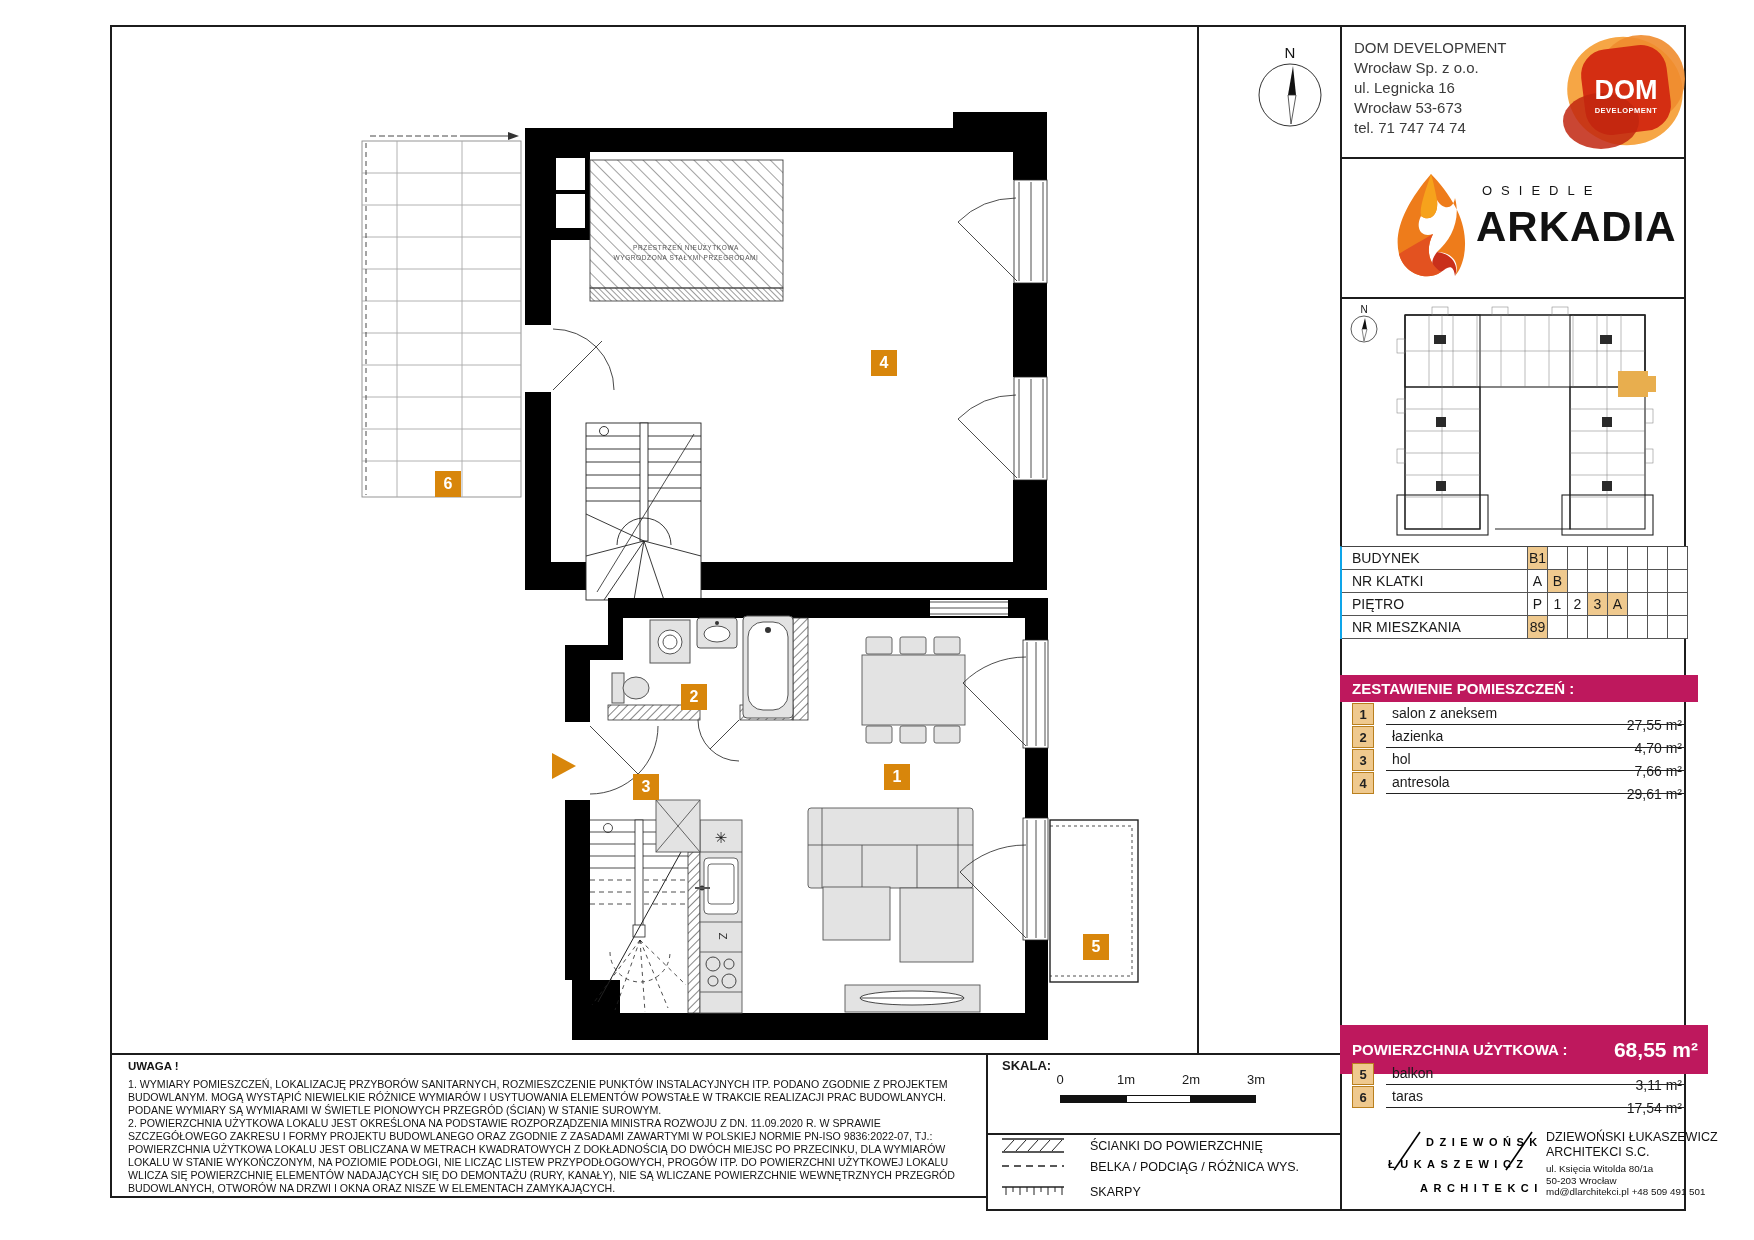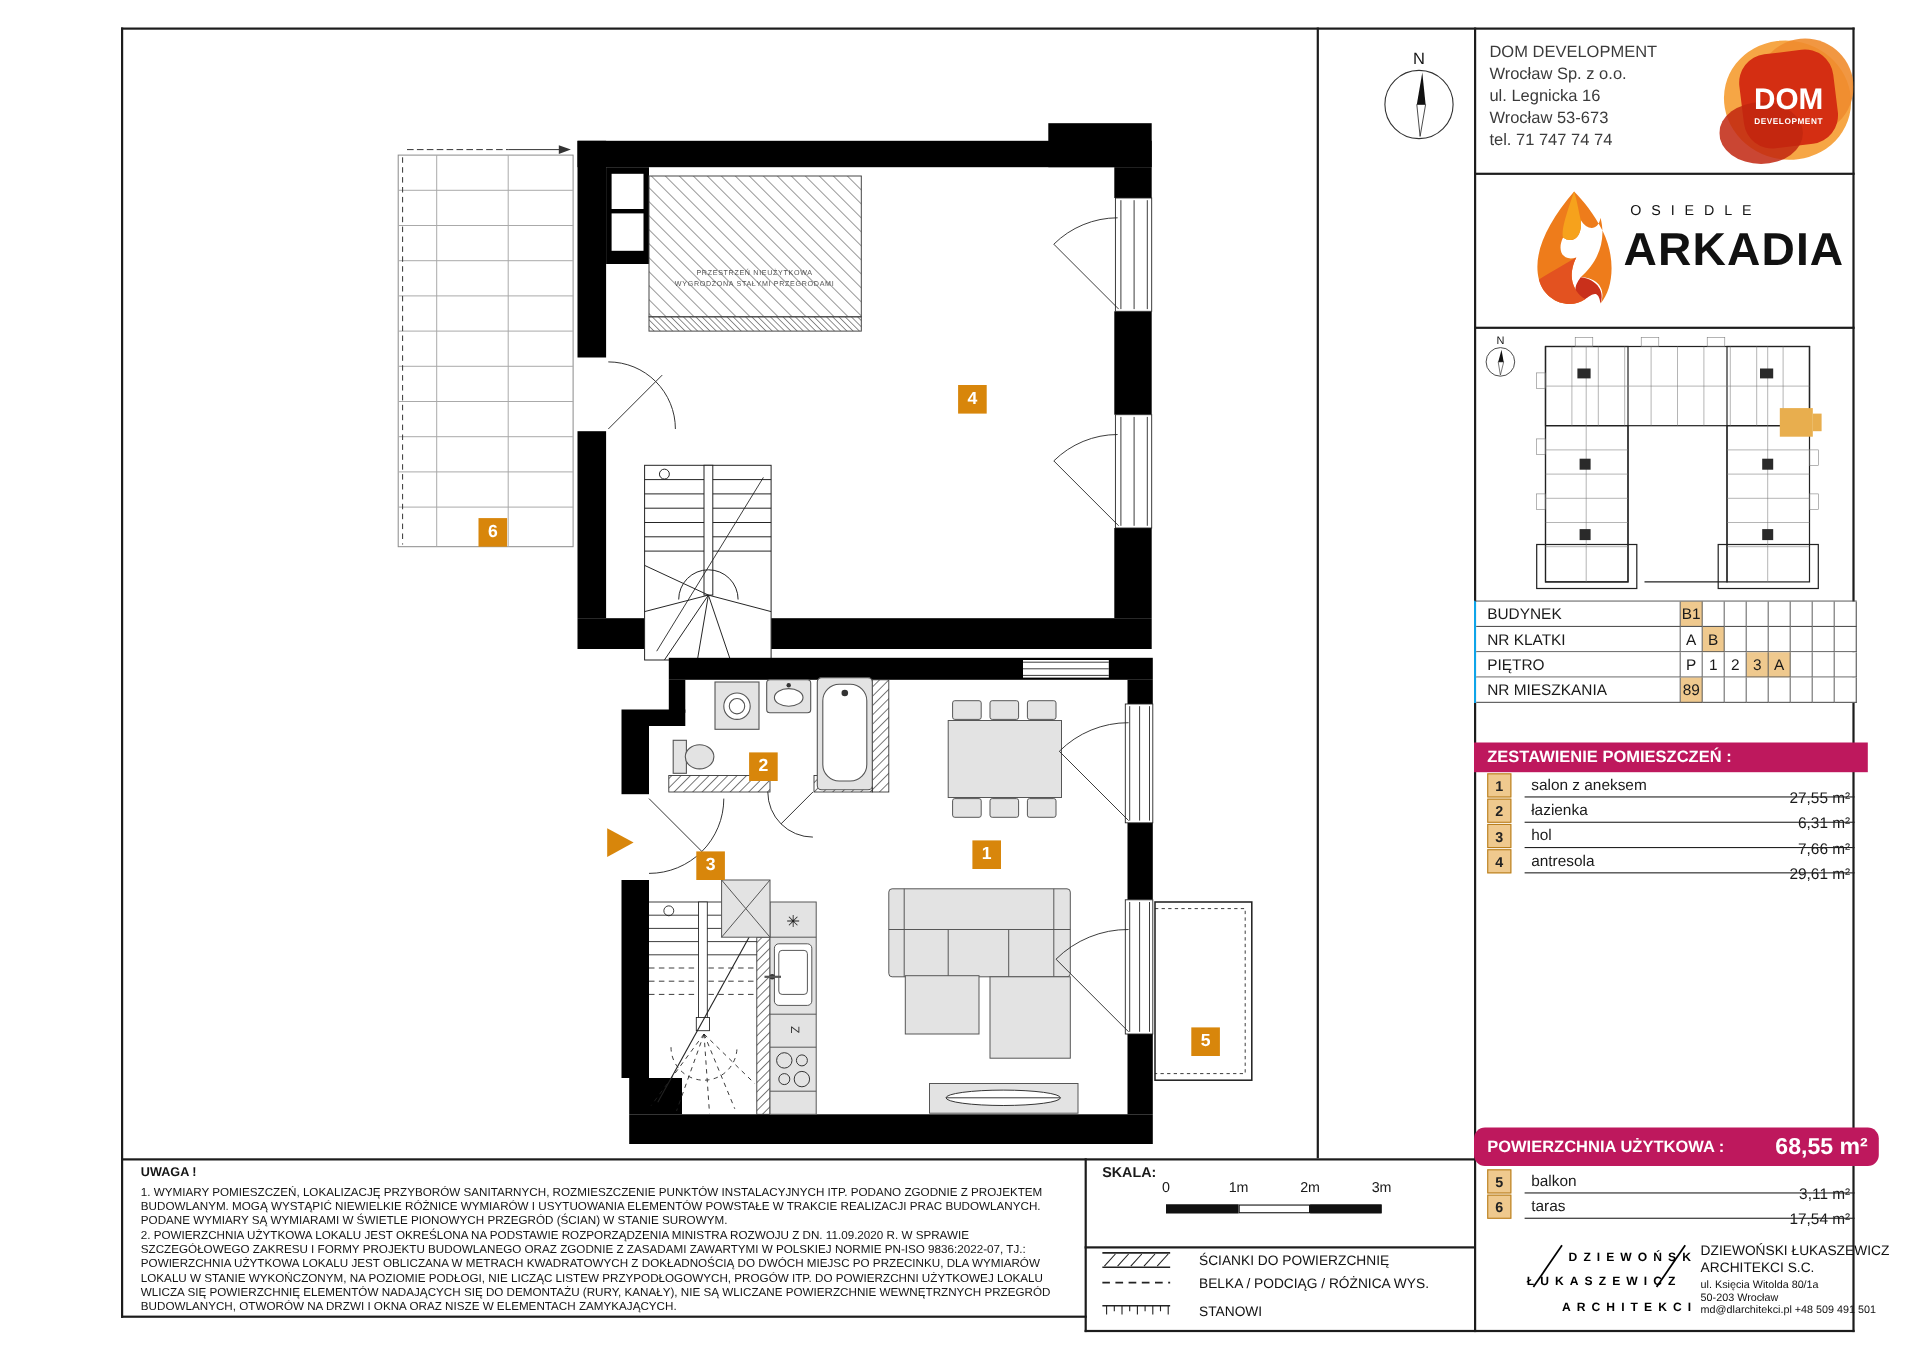--- a/index.html
+++ b/index.html
@@ -448,37 +448,37 @@
 
   <div class="row346" style="top:702px;">
     <div class="lchip">1</div>
     <div class="rname">salon z aneksem</div>
     <div class="rarea"><span>27,55</span> <span>m²</span></div>
     <div class="sep"></div>
   </div>
   <div class="row346" style="top:725px;">
     <div class="lchip">2</div>
     <div class="rname">łazienka</div>
-    <div class="rarea"><span>6,31</span> <span>m²</span></div>
+    <div class="rarea"><span>4,70</span> <span>m²</span></div>
     <div class="sep"></div>
   </div>
   <div class="row346" style="top:748px;">
     <div class="lchip">3</div>
     <div class="rname">hol</div>
     <div class="rarea"><span>7,66</span> <span>m²</span></div>
     <div class="sep"></div>
   </div>
   <div class="row346" style="top:771px;">
     <div class="lchip">4</div>
     <div class="rname">antresola</div>
     <div class="rarea"><span>29,61</span> <span>m²</span></div>
     <div class="sep"></div>
   </div>
 
-  <div class="bar" style="top:1025px;height:35px;justify-content:space-between;padding:0 10px 0 12px;border-radius:10px;">
+  <div class="bar" style="top:1025px;height:49px;justify-content:space-between;padding:0 10px 0 12px;">
     <span style="font-size:15px;">POWIERZCHNIA UŻYTKOWA :</span>
     <span style="font-size:21px;">68,55 m²</span>
   </div>
 
   <div class="row346" style="top:1062px;">
     <div class="lchip">5</div>
     <div class="rname">balkon</div>
     <div class="rarea"><span>3,11</span> <span>m²</span></div>
     <div class="sep"></div>
   </div>
@@ -544,15 +544,15 @@
         <line x1="11" y1="1" x2="11" y2="6"></line>
         <line x1="18" y1="1" x2="18" y2="9"></line>
       <line x1="25" y1="1" x2="25" y2="6"></line>
         <line x1="32" y1="1" x2="32" y2="9"></line>
         <line x1="39" y1="1" x2="39" y2="6"></line>
       <line x1="46" y1="1" x2="46" y2="9"></line>
         <line x1="53" y1="1" x2="53" y2="6"></line>
         <line x1="60" y1="1" x2="60" y2="9"></line>
     </g>
   </svg>
-  <div class="leg-label" style="top:1185px;">STANOWI</div>
+  <div class="leg-label" style="top:1185px;">SKARPY</div>
 
 </div>
 
 </body></html>

